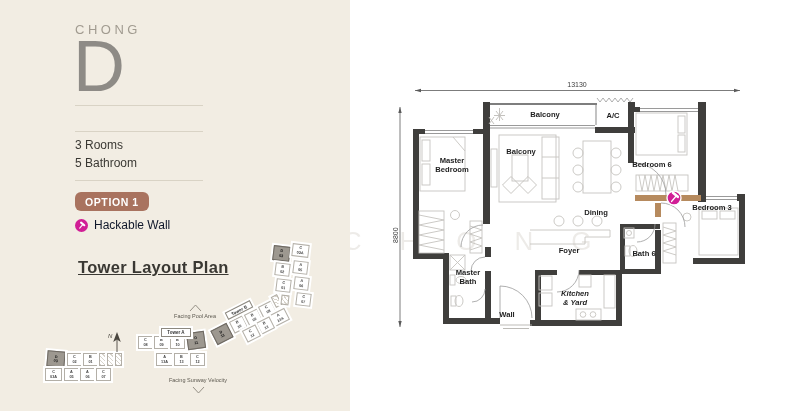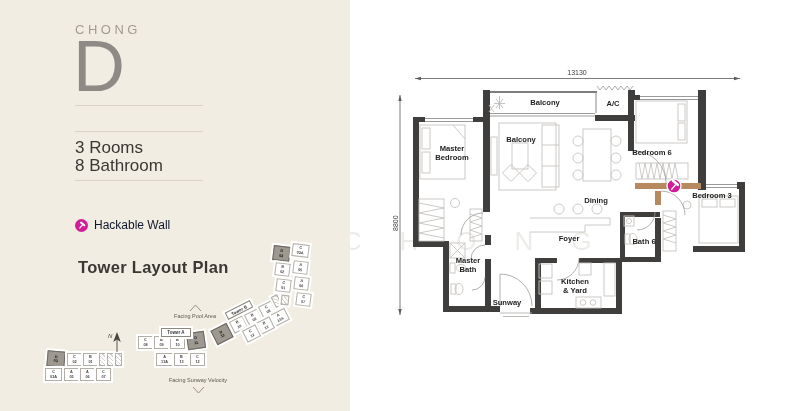--- a/index.html
+++ b/index.html
@@ -8,61 +8,62 @@
         font-family:"Liberation Sans","DejaVu Sans",sans-serif;color:#2f2d2a;}
   
   #watermark{position:absolute;left:28px;top:226px;width:760px;font-size:26px;font-weight:400;
              letter-spacing:38px;color:rgba(125,115,95,0.14);z-index:1;white-space:nowrap;}
   
   #panel{position:absolute;left:0;top:0;width:350px;height:411px;background:#f2ede3;z-index:2;}
   .type-label{position:absolute;left:75px;top:22px;font-size:13px;letter-spacing:3.5px;color:#a19b90;}
   .type-value{position:absolute;left:73px;top:30px;font-size:72px;line-height:1;color:#8e8b86;font-weight:400;}
   .divider{position:absolute;left:75px;width:128px;height:0;border-top:1px solid #d9d3c5;}
   .area{position:absolute;left:75px;top:109px;font-size:17px;font-weight:bold;color:#2b2925;letter-spacing:.2px;}
-  .rooms-line{position:absolute;left:75px;font-size:17px;color:#3a3833;}
+  .rooms-line{position:absolute;left:75px;font-size:12px;color:#3a3833;}
   .badge{position:absolute;left:75px;top:192px;background:#a9735f;color:#fff;font-size:10.5px;
          font-weight:bold;letter-spacing:.6px;padding:4px 10px 3px;border-radius:6px;}
   .legend-row{position:absolute;left:75px;top:218px;display:flex;align-items:center;gap:6px;}
   .legend-dot{width:13px;height:13px;border-radius:50%;background:#d11e96;display:flex;
               align-items:center;justify-content:center;flex:0 0 13px;}
   .legend-label{font-size:12px;color:#0f172a;}
-  .tower-title{position:absolute;left:78px;top:258px;font-size:16.5px;font-weight:600;color:#3a3833;letter-spacing:.3px;}
+  .tower-title{position:absolute;left:78px;top:258px;font-size:16.5px;font-weight:600;color:#3a3833;letter-spacing:.3px;text-decoration:underline;}
   
   #tower{position:absolute;left:10px;top:240px;width:340px;height:170px;}
   .unit{position:absolute;background:#fff;border:1px solid #b3afa7;box-shadow:0 0 0 2px #fff;
         font-size:3.8px;line-height:1.15;font-weight:bold;color:#444;display:flex;align-items:center;
         justify-content:center;text-align:center;white-space:pre-line;}
   .unit.dark{background:#9d9890;border-color:#6f6a63;color:#141414;}
   .unit.core{background:repeating-linear-gradient(45deg,#d8d4cc 0 1px,#fff 1px 3px);}
   .tower-tag{position:absolute;background:#fff;border:1px solid #8c887f;font-size:4.5px;font-weight:bold;
              color:#333;display:flex;align-items:center;justify-content:center;box-shadow:0 0 0 2px #fff;}
   .facing{position:absolute;font-size:5.5px;color:#5c584f;white-space:nowrap;transform:translateX(-50%);}
   .chev{position:absolute;}
   
-  #plan{position:absolute;left:393px;top:63px;width:362px;height:265px;z-index:2;}
+  #plan{position:absolute;left:393px;top:75px;width:362px;height:265px;z-index:2;}
   #plan svg{position:absolute;left:0;top:0;}
   .room-label{position:absolute;transform:translate(-50%,-50%);font-size:7.6px;font-weight:bold;
               color:#1e1e1e;text-align:center;white-space:pre-line;line-height:1.15;z-index:3;}
   .dim{font-size:7px;fill:#3c3c3c;font-family:"Liberation Sans","DejaVu Sans",sans-serif;}
 </style>
 </head>
 <body>
 
 <div id="page">
 
   <div id="watermark">ANNIE CHONG</div>
 
   <div id="panel">
     <div class="type-label">CHONG</div>
     <div class="type-value">D</div>
     <div class="divider" style="top:105px"></div>
     <div class="divider" style="top:131px"></div>
     <div class="rooms-line" style="top:138px">3 Rooms</div>
-    <div class="rooms-line" style="top:156px">8 Bathroom</div>
+    <div class="rooms-line" style="top:156px">5 Bathroom</div>
     <div class="divider" style="top:180px"></div>
+    <div class="badge">OPTION 1</div>
     <div class="legend-row">
       <span class="legend-dot">
         <svg width="9" height="9" viewBox="0 0 10 10">
           <path d="M3,8 L6.6,3.8" stroke="#fff" stroke-width="1.2" stroke-linecap="round"></path>
           <path d="M4.5,1.8 L8.1,4.7" stroke="#fff" stroke-width="2.3" stroke-linecap="round"></path>
         </svg>
       </span>
       <span class="legend-label">Hackable Wall</span>
     </div>
     <div class="tower-title">Tower Layout Plan</div>
@@ -315,19 +316,19 @@
         <div class="room-label" style="left: 128px; top: 77px;">Balcony</div>
         <div class="room-label" style="left: 203px; top: 94px; margin-top: 44px;">Dining</div>
         <div class="room-label" style="left: 59px; top: 91px;">Master
 Bedroom</div>
         <div class="room-label" style="left: 259px; top: 90px;">Bedroom 6</div>
         <div class="room-label" style="left: 319px; top: 133px; text-align: right;">Bedroom 3</div>
         <div class="room-label" style="left: 176px; top: 176px;">Foyer</div>
         <div class="room-label" style="left: 251px; top: 179px;">Bath 6</div>
         <div class="room-label" style="left: 75px; top: 203px;">Master
 Bath</div>
-        <div class="room-label" style="left: 182px; top: 224px;">Kitchen
+        <div class="room-label" style="left: 182px; top: 224px; font-style: italic;">Kitchen
 &amp; Yard</div>
-        <div class="room-label" style="left: 114px; top: 240px;">Sunway</div>
+        <div class="room-label" style="left: 114px; top: 240px;">Wall</div>
       </div>
   </div>
 
 </div>
 
 </body></html>

